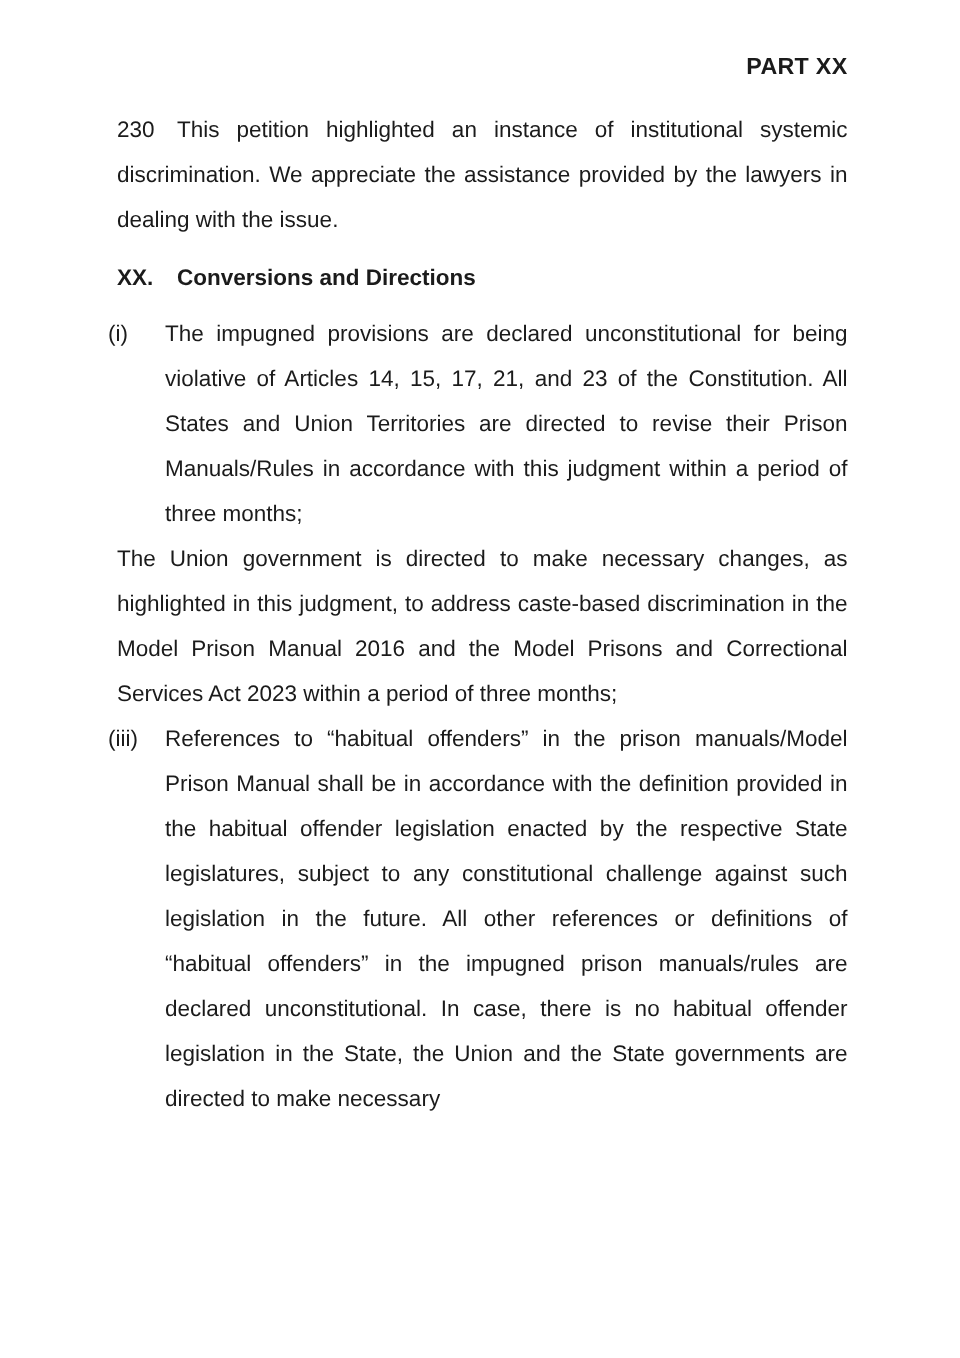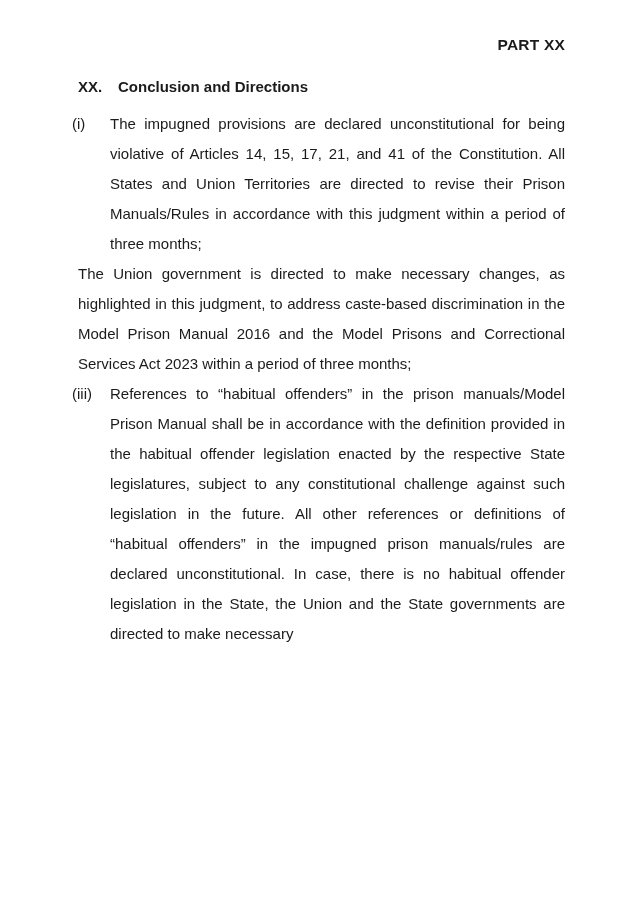--- a/index.html
+++ b/index.html
@@ -98,28 +98,29 @@
 </style>
 </head>
 <body>
 
 <div class="page">
   <div class="content">
 
     <div class="header">PART XX</div>
 
 
+    <p class="para"><span class="pnum">230</span><span>This petition highlighted an instance of institutional systemic discrimination. We appreciate the assistance provided by the lawyers in dealing with the issue.</span></p>
 
-    <h2 class="heading"><span class="pnum">XX.</span><span>Conclusion and Directions</span></h2>
+    <h2 class="heading"><span class="pnum">XX.</span><span>Conversions and Directions</span></h2>
 
 
     <div class="directions" id="directions">
       <div class="dir-row">
         <div class="dir-marker">(i)</div>
-        <div class="dir-text">The impugned provisions are declared unconstitutional for being violative of Articles 14, 15, 17, 21, and 41 of the Constitution. All States and Union Territories are directed to revise their Prison Manuals/Rules in accordance with this judgment within a period of three months;</div>
+        <div class="dir-text">The impugned provisions are declared unconstitutional for being violative of Articles 14, 15, 17, 21, and 23 of the Constitution. All States and Union Territories are directed to revise their Prison Manuals/Rules in accordance with this judgment within a period of three months;</div>
       </div>
 
       <div class="dir-row">
         <div class="dir-text">The Union government is directed to make necessary changes, as highlighted in this judgment, to address caste-based discrimination in the Model Prison Manual 2016 and the Model Prisons and Correctional Services Act 2023 within a period of three months;</div>
       </div>
 
       <div class="dir-row">
         <div class="dir-marker">(iii)</div>
         <div class="dir-text">References to “habitual offenders” in the prison manuals/Model Prison Manual shall be in accordance with the definition provided in the habitual offender legislation enacted by the respective State legislatures, subject to any constitutional challenge against such legislation in the future. All other references or definitions of “habitual offenders” in the impugned prison manuals/rules are declared unconstitutional. In case, there is no habitual offender legislation in the State, the Union and the State governments are directed to make necessary</div>
       </div>

